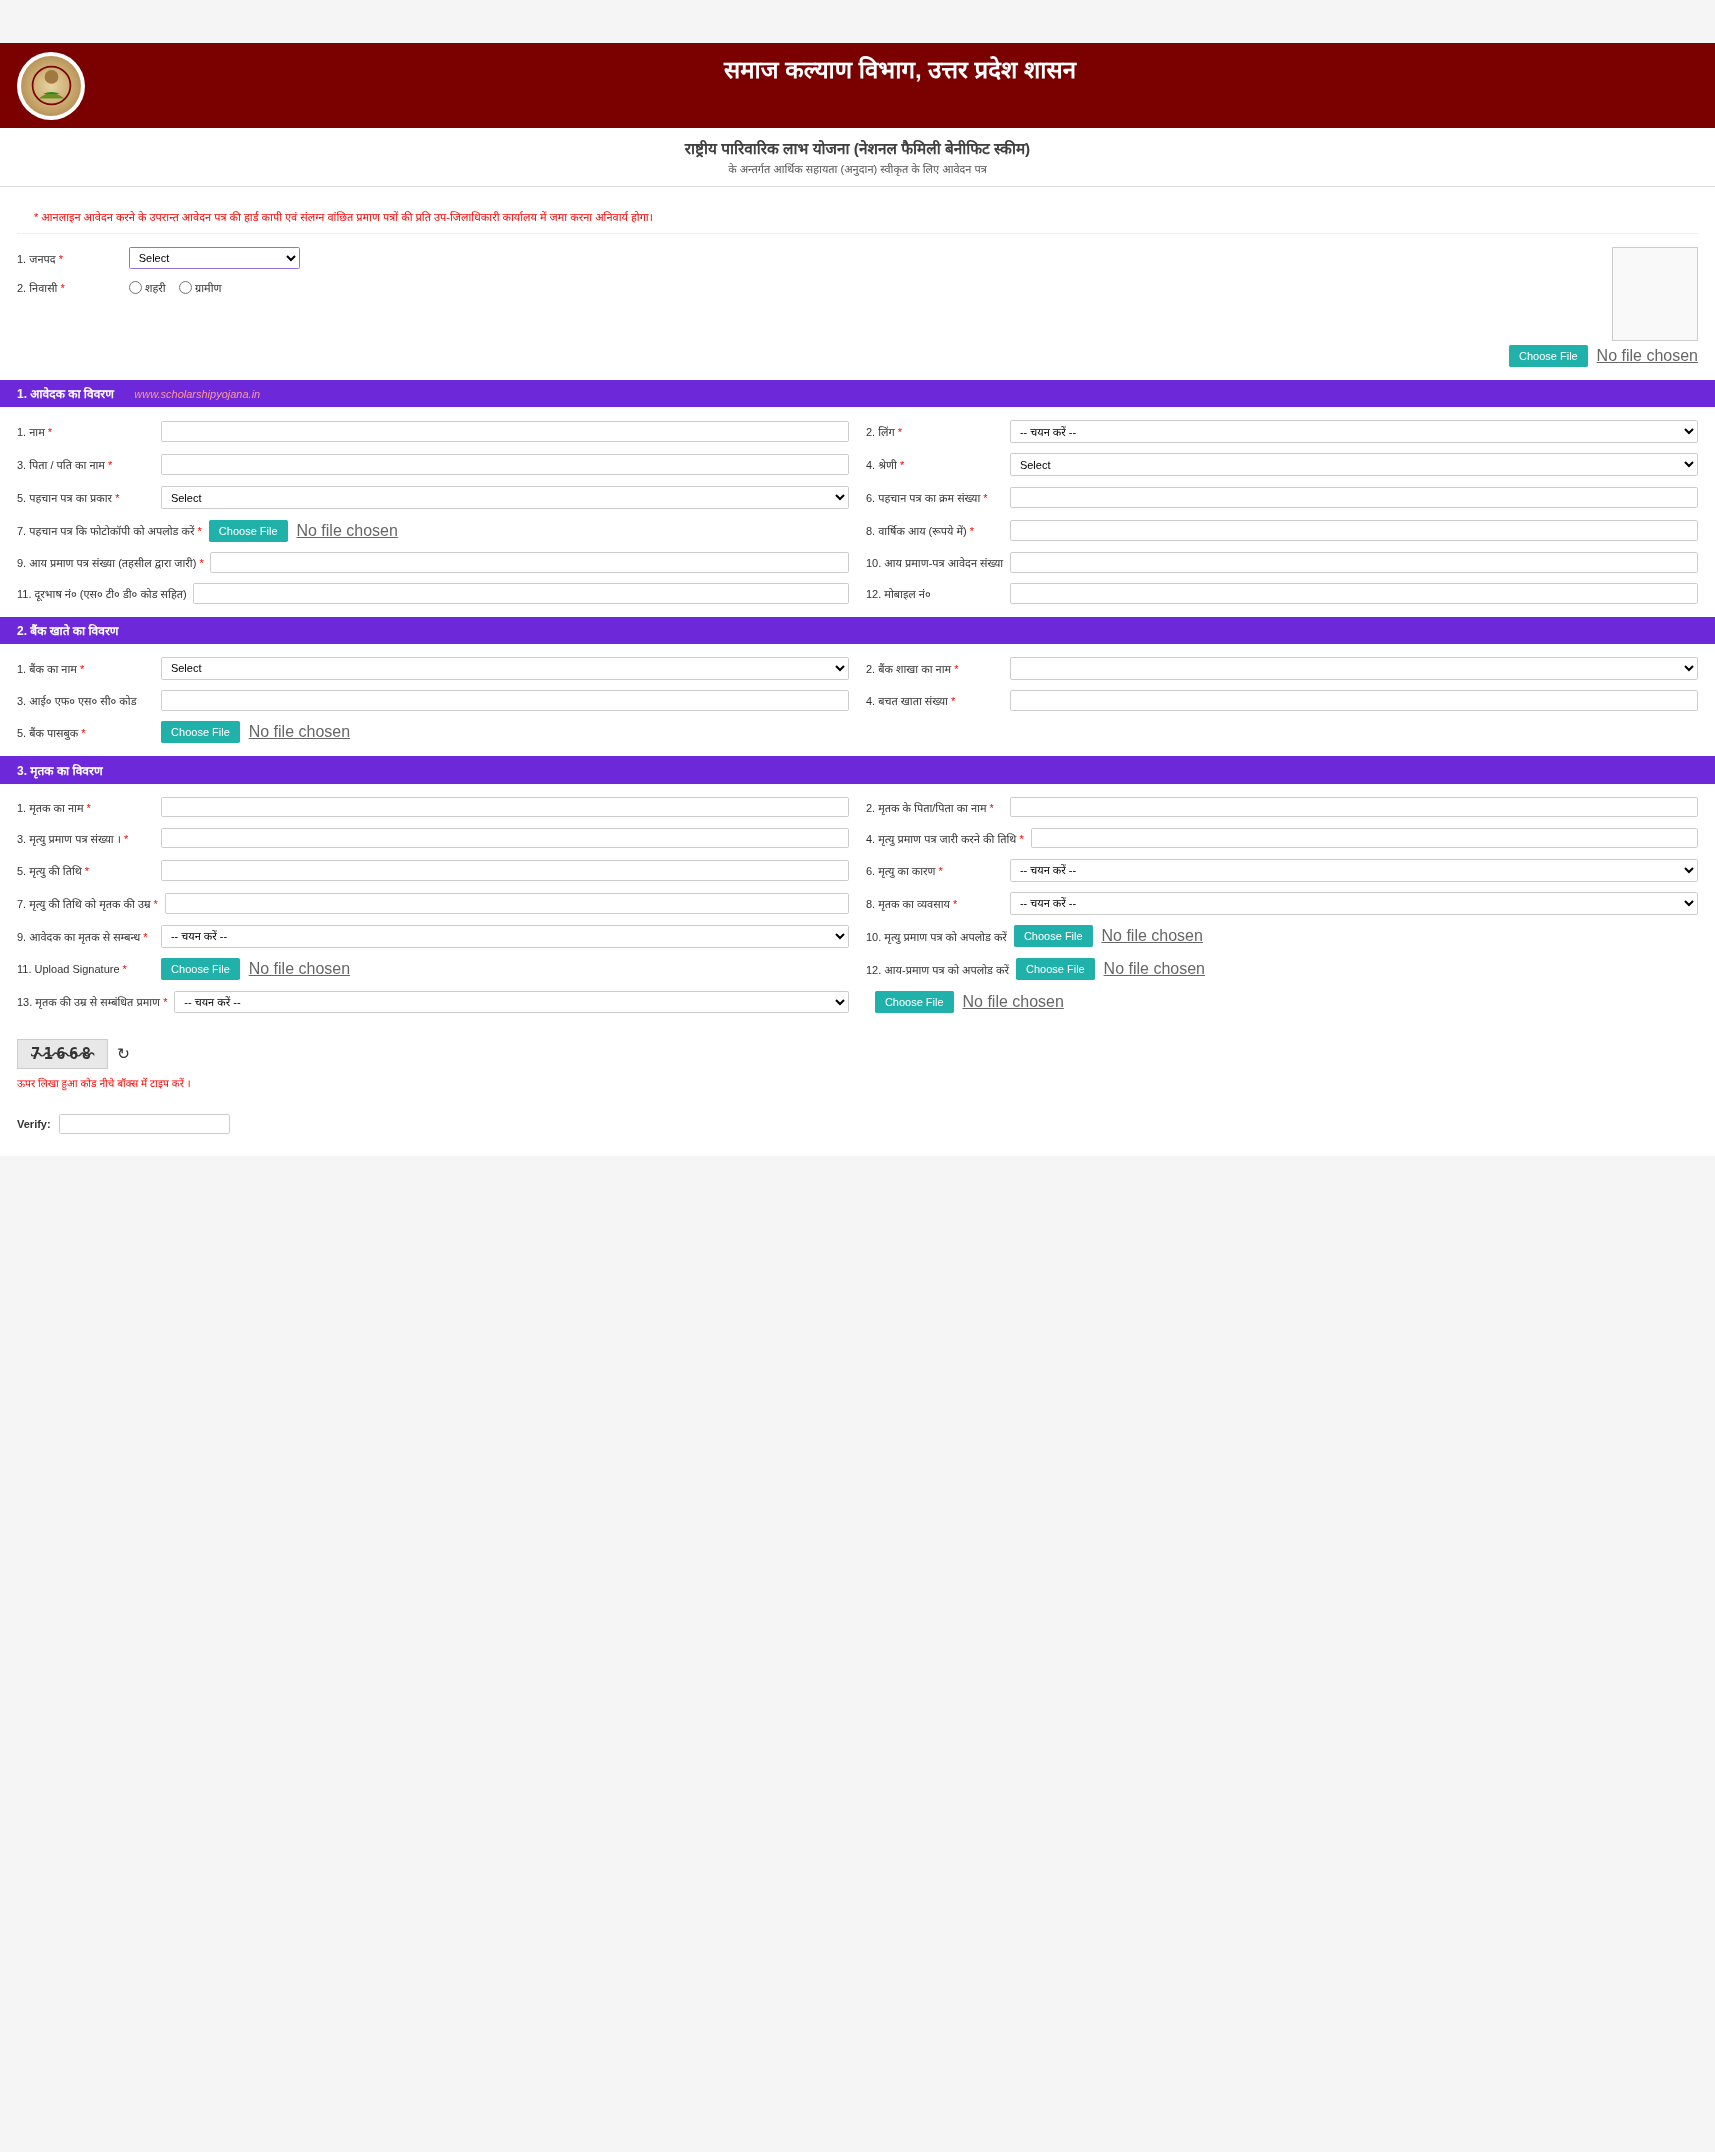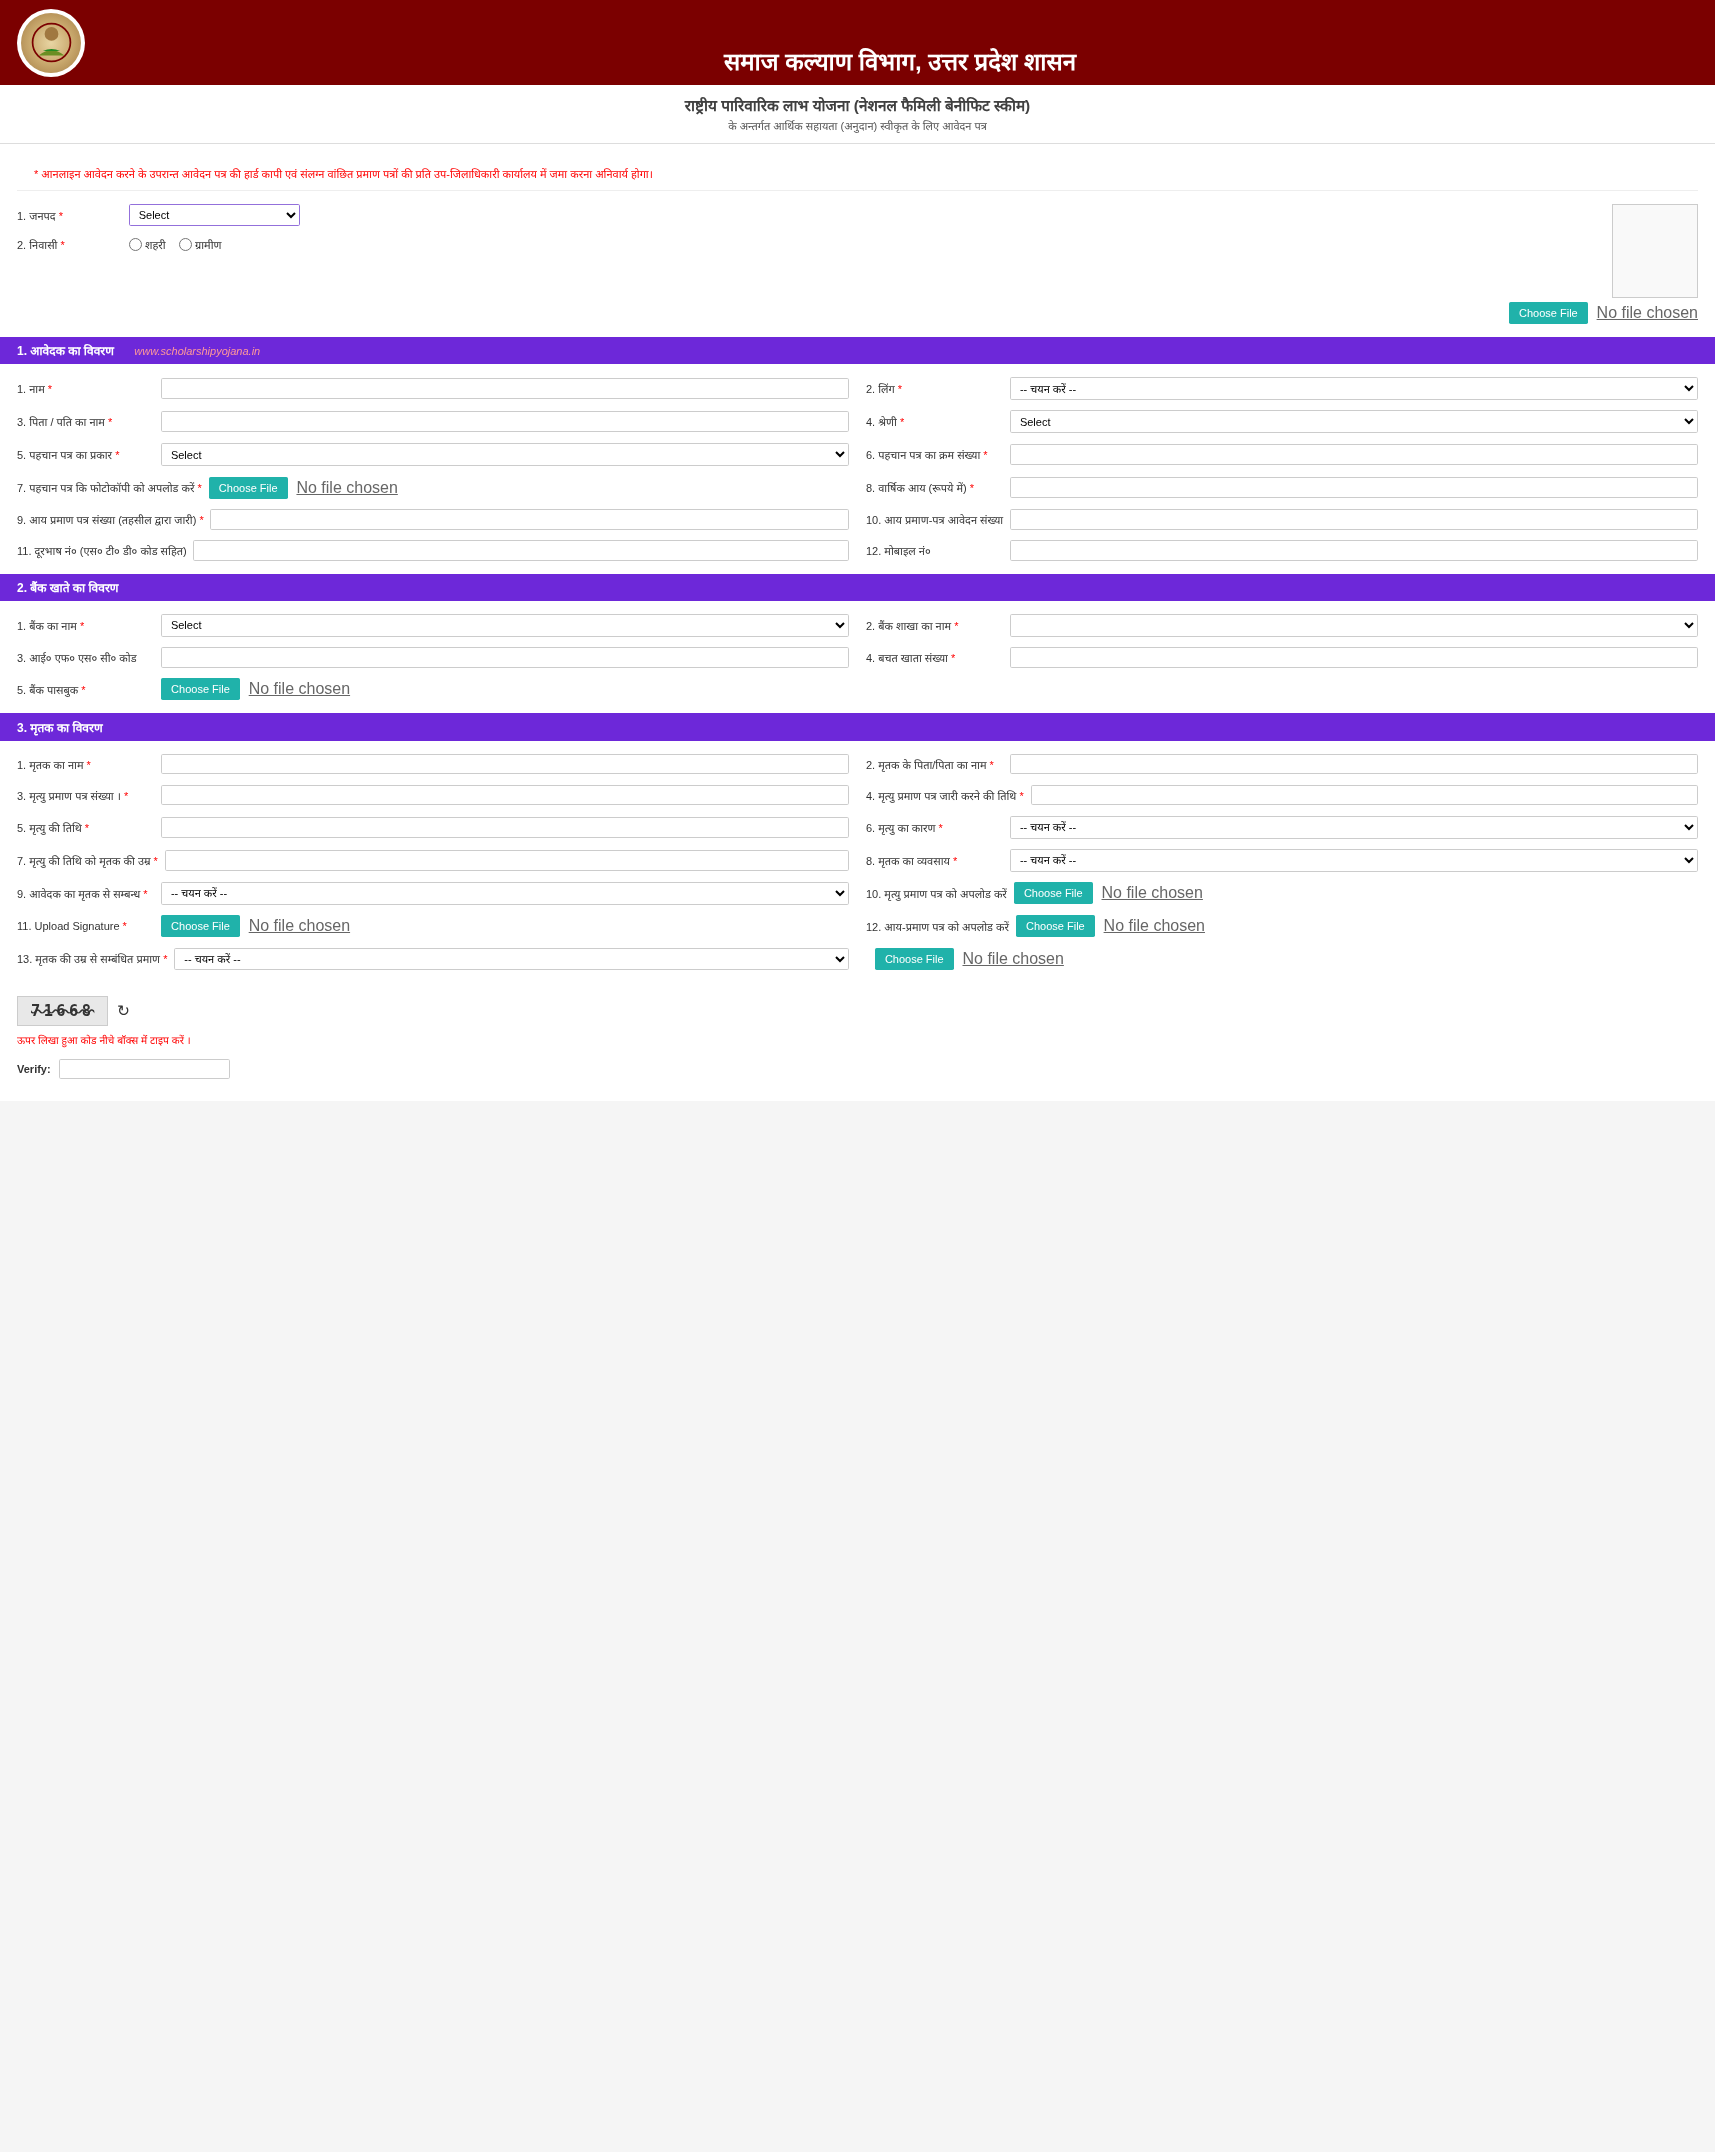--- a/index.html
+++ b/index.html
@@ -6,23 +6,24 @@
     body {
       font-family: Arial, sans-serif;
       background: #f5f5f5;
       font-size: 11px;
       color: #333;
     }
     .header {
       background: #7b0000;
       color: white;
       display: flex;
-      align-items: flex-end;
+      align-items: flex-start;
       padding: 8.6px 17px;
       gap: 17px;
+      margin-top: 43px;
     }
     .header-logo {
       width: 68px;
       height: 68px;
       background: white;
       border-radius: 50%;
       display: flex;
       align-items: center;
       justify-content: center;
       font-size: 8.6px;
@@ -244,21 +245,21 @@
       color: #333;
     }
     .captcha-instruction {
       color: red;
       font-size: 10.3px;
     }
     .verify-row {
       display: flex;
       align-items: center;
       gap: 8px;
-      margin-top: 5px;
+      margin-top: 17px;
     }
     .verify-label {
       font-size: 11px;
       font-weight: bold;
     }
     .verify-input {
       width: 128px;
       padding: 3.4px 5.1px;
       border: 0.9px solid #ccc;
       font-size: 11px;

